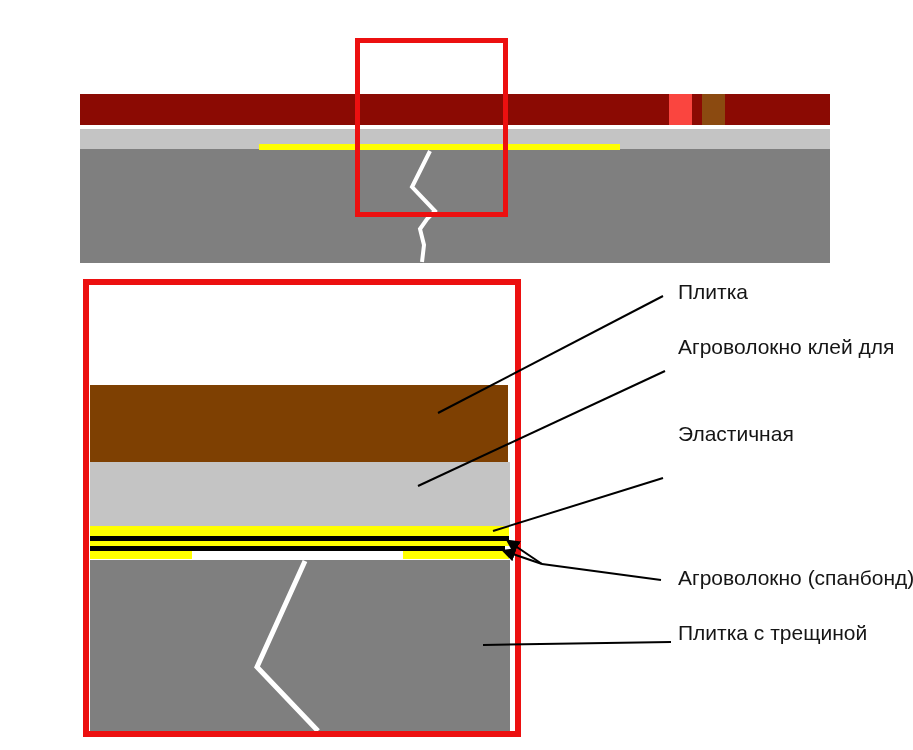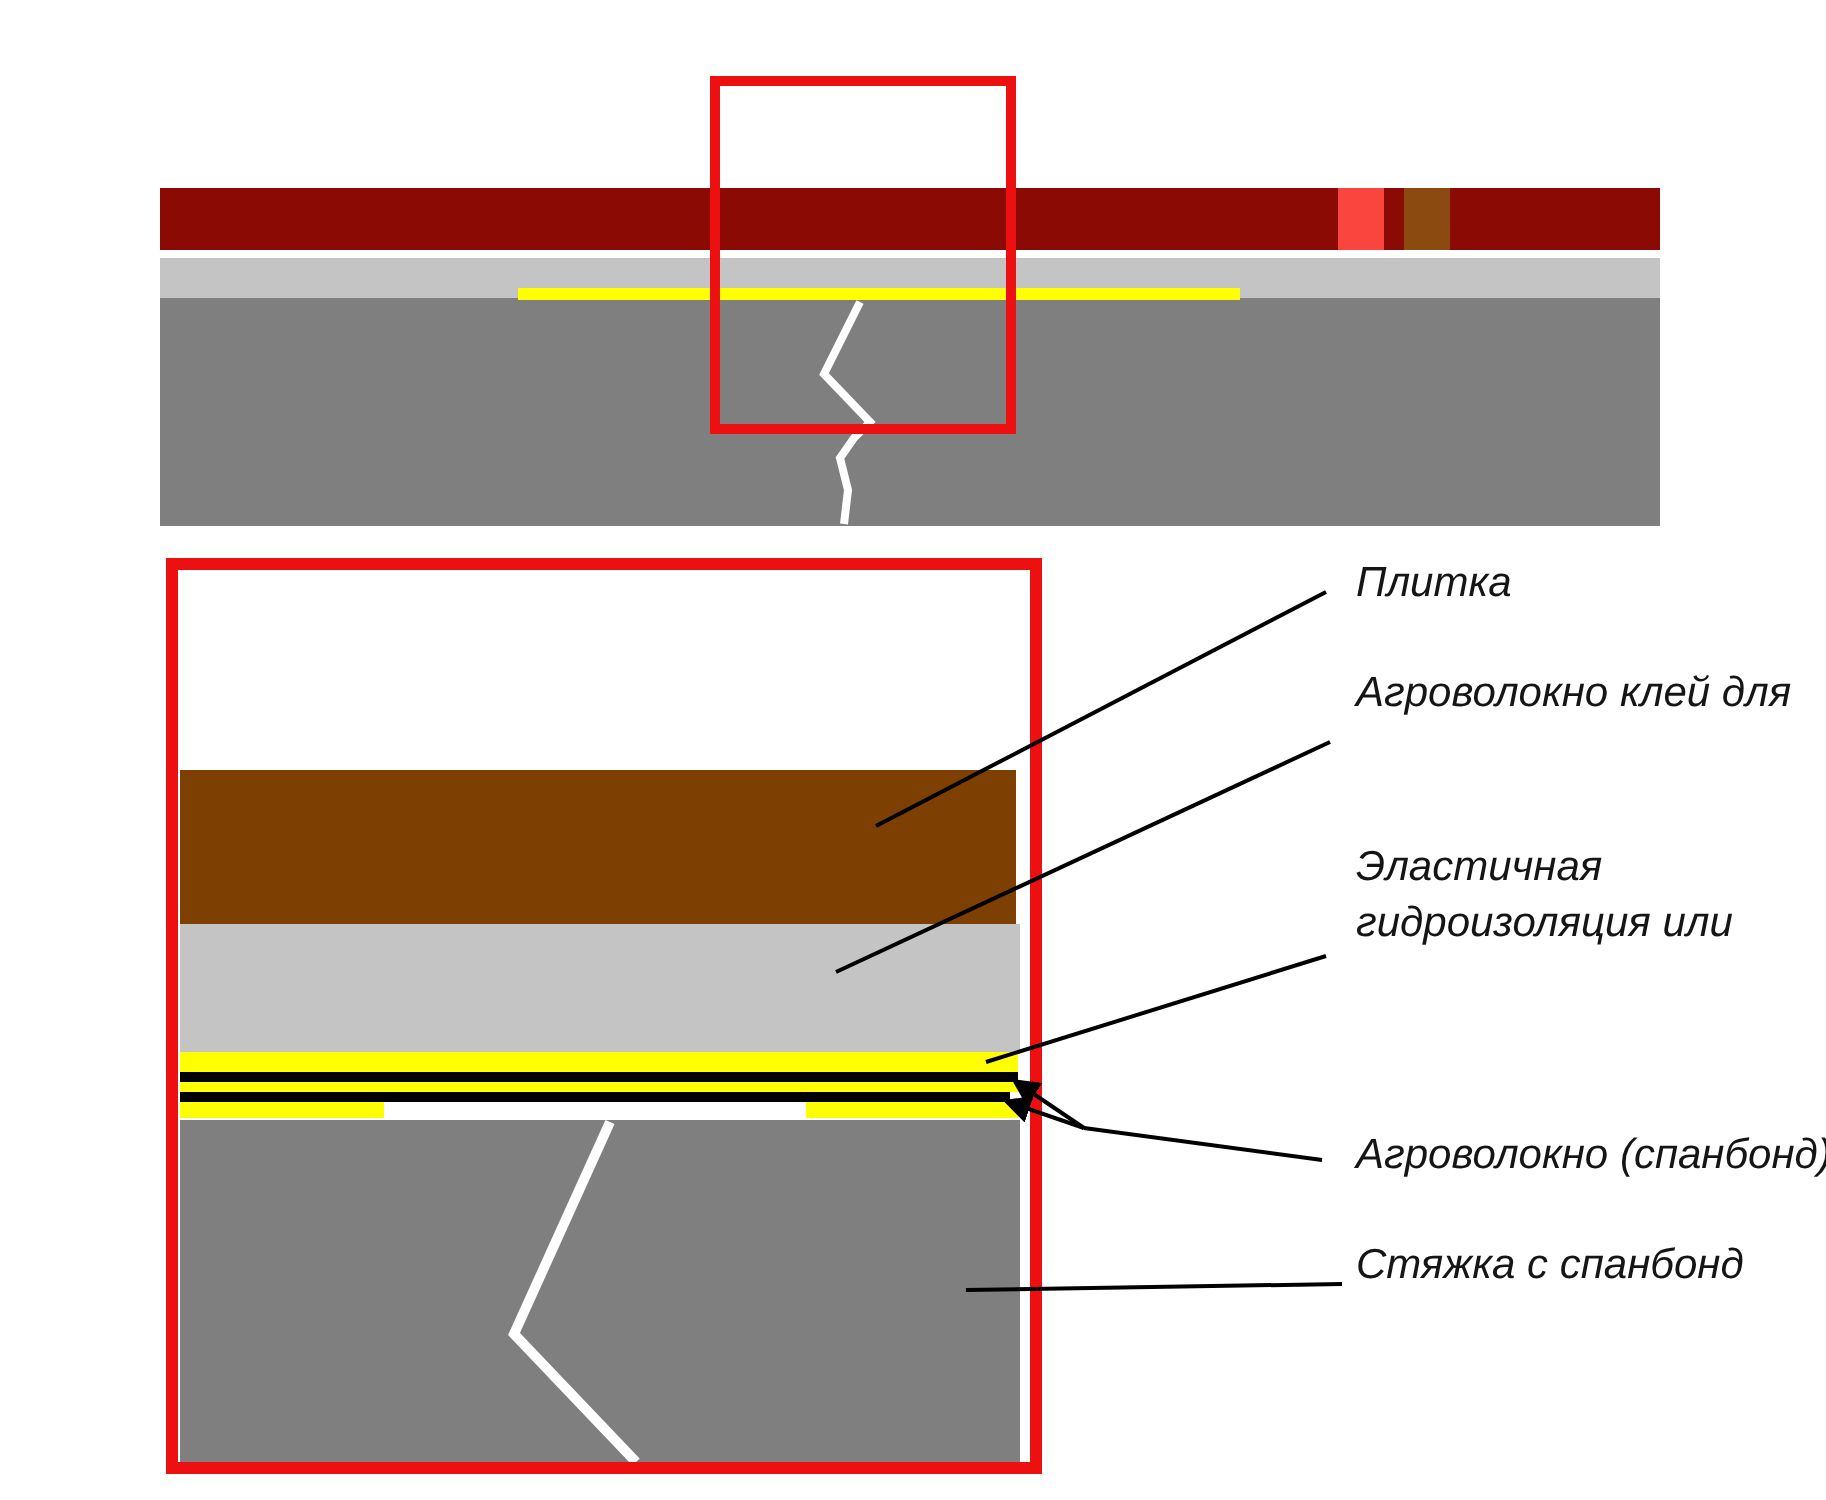--- a/index.html
+++ b/index.html
@@ -36,21 +36,21 @@
   .det-screed      {left:90px;top:560px;width:420px;height:171px;background:var(--mid-gray);z-index:1;}
   
   svg.overlay{position:absolute;left:0;top:0;width:913px;height:750px;pointer-events:none;}
   svg.cracks{z-index:3;}
   svg.leaders{z-index:5;}
   .crack{stroke:#ffffff;fill:none;stroke-linejoin:miter;stroke-linecap:butt;}
   .leader{stroke:#000000;stroke-width:2;fill:none;}
   
   .label{
     position:absolute;left:678px;z-index:6;
-    font-size:21px;line-height:28px;color:var(--ink);white-space:nowrap;font-style:italic;
+    font-size:21px;line-height:28px;color:var(--ink);white-space:nowrap;
   }
 </style>
 </head>
 <body>
 
 <div class="abs top-tile-band"></div>
 <div class="abs top-tile-red"></div>
 <div class="abs top-tile-brown"></div>
 <div class="abs top-adhesive"></div>
 <div class="abs top-base"></div>
@@ -92,22 +92,21 @@
 <div class="label" style="top:278px">
   <div>Плитка</div>
 </div>
 
 <div class="label" style="top:333px">
   <div>Агроволокно клей для</div>
 </div>
 
 <div class="label" style="top:420px">
   <div>Эластичная</div>
-  <div>гидроизоляция или</div>
 </div>
 
 <div class="label" style="top:564px">
   <div>Агроволокно (спанбонд)</div>
 </div>
 
 <div class="label" style="top:619px">
-  <div>Стяжка с спанбонд</div>
+  <div>Плитка с трещиной</div>
 </div>
 
 </body></html>

